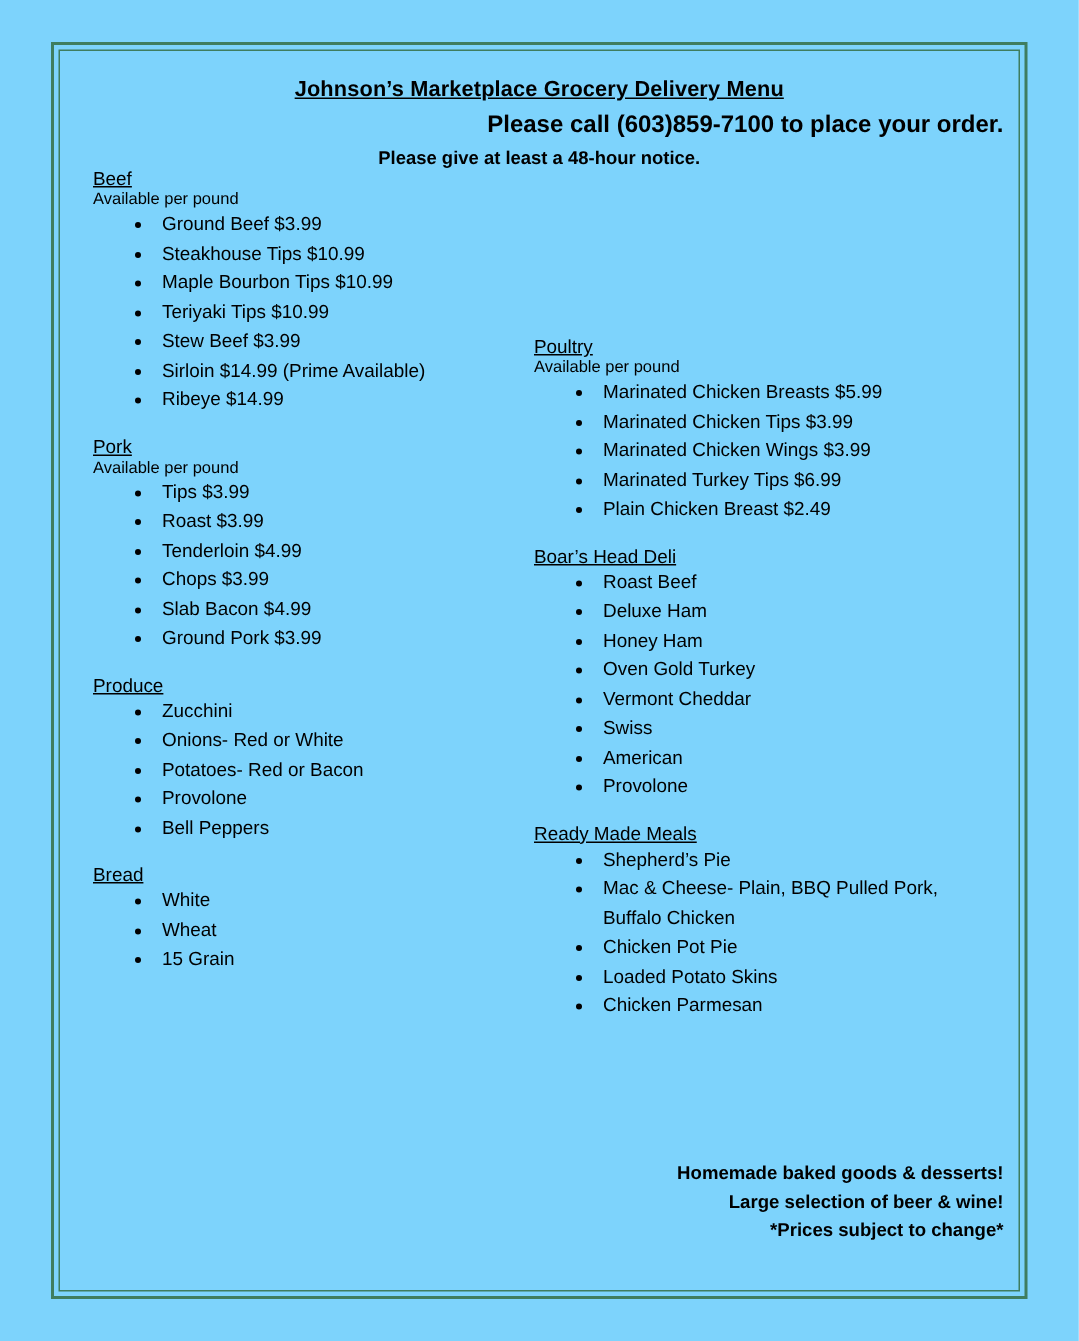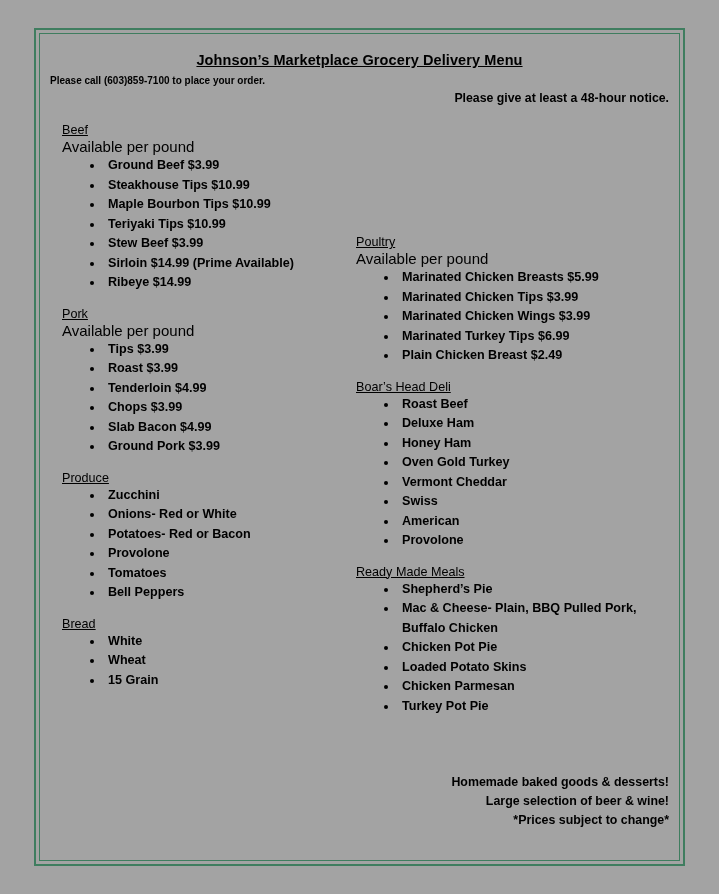--- a/index.html
+++ b/index.html
@@ -13,21 +13,21 @@
     font-family: "Liberation Sans", sans-serif;
     color: #000000;
     overflow: hidden;
   }
   .page {
     position: relative;
     width: 719px;
     height: 894px;
     box-sizing: border-box;
     padding: 18px 22px;
-    background: #a3a3a3;
+    background: #7dd3fc;
   }
   .border-outer {
     position: absolute;
     left: 34px;
     top: 28px;
     right: 34px;
     bottom: 28px;
     border: 2px solid #3f7d5f;
     box-sizing: border-box;
   }
@@ -49,34 +49,33 @@
   }
   .doc-title {
     text-align: center;
     font-weight: bold;
     font-size: 14.5px;
     text-decoration: underline;
     margin-top: 10px;
     letter-spacing: 0.1px;
   }
   .doc-sub {
-    text-align: left;
-    font-weight: bold;
-    font-size: 10px;
+    text-align: right;
+    font-weight: bold;
+    font-size: 16px;
     margin-top: 7px;
   }
   .doc-sub2 {
-    text-align: right;
+    text-align: center;
     font-weight: bold;
     font-size: 12.3px;
     margin-top: 5px;
   }
   .columns {
     position: relative;
-    margin-top: 18px;
     height: 610px;
   }
   .col {
     position: absolute;
     top: 0;
   }
   .col-left {
     left: 12px;
     width: 300px;
   }
@@ -86,28 +85,27 @@
   }
   .section {
     margin-bottom: 14px;
   }
   .sec-head {
     font-size: 12.6px;
     text-decoration: underline;
     margin-bottom: 1px;
   }
   .sec-note {
-    font-size: 15px;
+    font-size: 11px;
     margin-bottom: 1px;
   }
   ul.items {
     list-style: none;
     margin: 0;
     padding: 0 0 0 24px;
-    font-weight: bold;
   }
   ul.items li {
     position: relative;
     font-size: 12.6px;
     line-height: 19.5px;
     padding-left: 22px;
   }
   ul.items li:before {
     content: "";
     position: absolute;
@@ -178,21 +176,20 @@
           </ul>
         </div>
 
         <div class="section">
           <div class="sec-head">Produce</div>
           <ul class="items">
             <li>Zucchini</li>
             <li>Onions- Red or White</li>
             <li>Potatoes- Red or Bacon</li>
             <li>Provolone</li>
-            <li>Tomatoes</li>
             <li>Bell Peppers</li>
           </ul>
         </div>
 
         <div class="section">
           <div class="sec-head">Bread</div>
           <ul class="items">
             <li>White</li>
             <li>Wheat</li>
             <li>15 Grain</li>
@@ -232,21 +229,20 @@
         </div>
 
         <div class="section">
           <div class="sec-head">Ready Made Meals</div>
           <ul class="items">
             <li>Shepherd’s Pie</li>
             <li>Mac &amp; Cheese- Plain, BBQ Pulled Pork, Buffalo Chicken</li>
             <li>Chicken Pot Pie</li>
             <li>Loaded Potato Skins</li>
             <li>Chicken Parmesan</li>
-            <li>Turkey Pot Pie</li>
           </ul>
         </div>
 
       </div>
 
     </div>
 
     <div class="footer">
       <div>Homemade baked goods &amp; desserts!</div>
       <div>Large selection of beer &amp; wine!</div>

